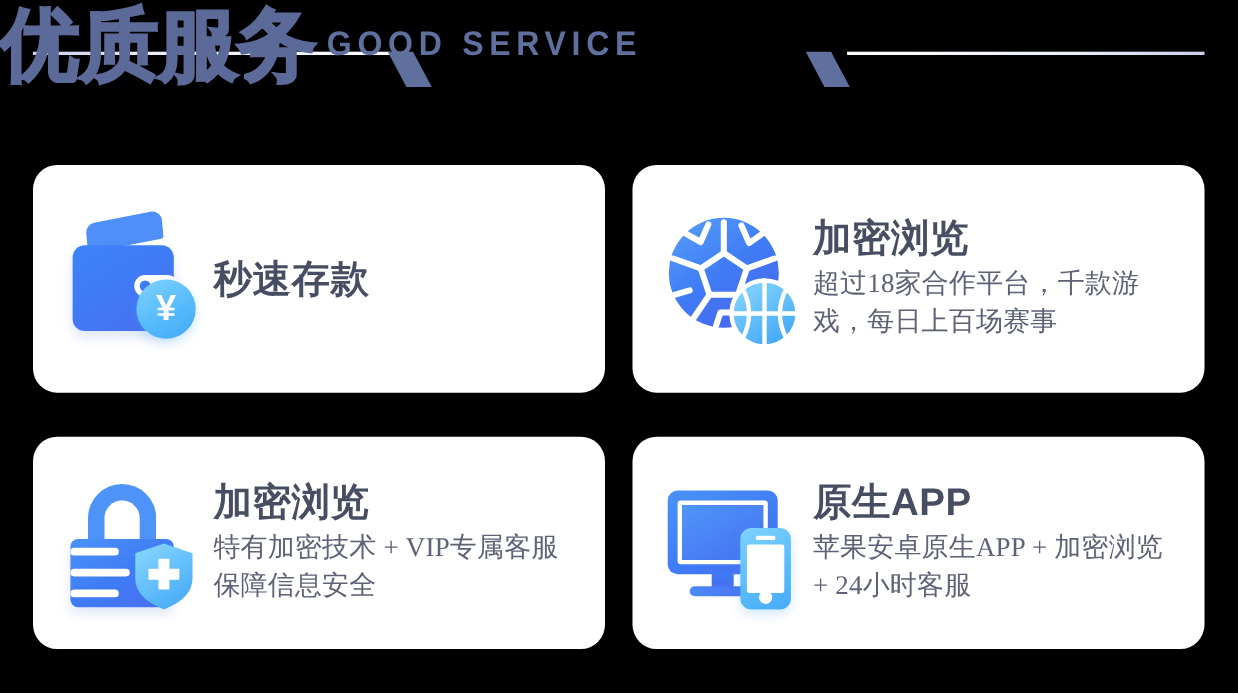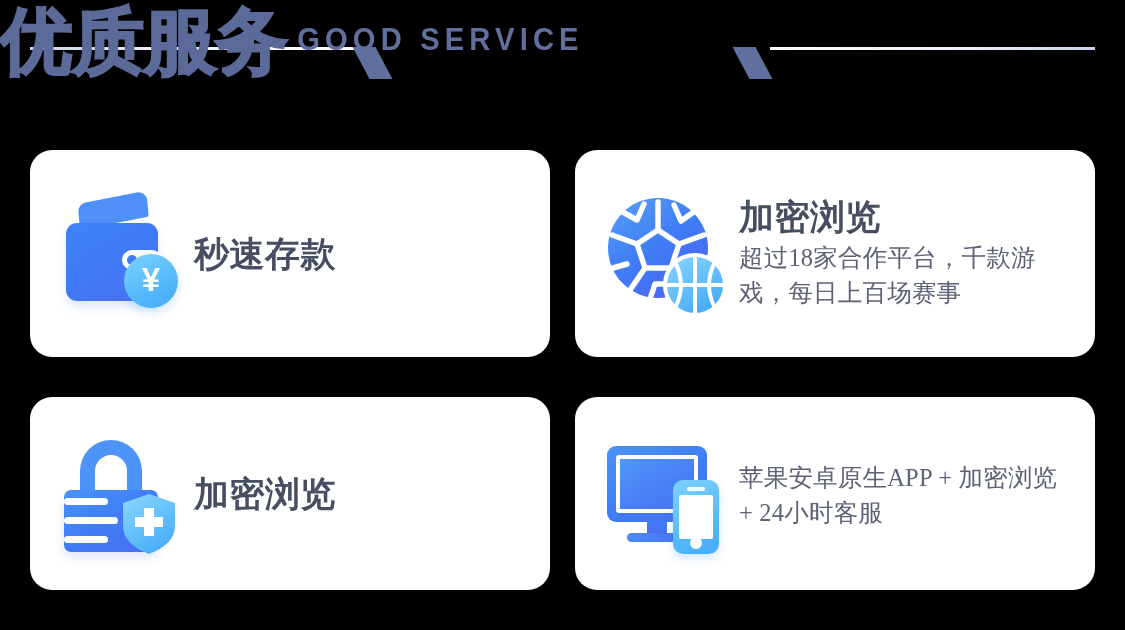--- a/index.html
+++ b/index.html
@@ -291,36 +291,38 @@
               </linearGradient>
             </defs>
             <path d="M29,2 L55,11 L55,34 Q55,52 29,62 Q3,52 3,34 L3,11 Z" fill="url(#shg)"></path>
             <path d="M24,16 h10 v9 h9 v10 h-9 v9 h-10 v-9 h-9 v-10 h9 z" fill="#ffffff"></path>
           </svg>
         </div>
       </div>
     </div>
     <div class="card-text">
       <div class="card-title">加密浏览</div>
+      <div class="card-desc two-line">特有加密技术 + VIP专属客服保障信息安全</div>
     </div>
   </div>
 
   <div class="card">
     <div class="card-icon">
       <div class="ic-dev">
         <div class="monitor">
           <div class="screen"></div>
         </div>
         <div class="neck"></div>
         <div class="base"></div>
         <div class="phone">
           <div class="spk"></div>
           <div class="scr"></div>
           <div class="home"></div>
         </div>
       </div>
     </div>
     <div class="card-text">
+      <div class="card-title">原生APP</div>
       <div class="card-desc two-line">苹果安卓原生APP + 加密浏览 + 24小时客服</div>
     </div>
   </div>
 
 </div>
 
 </body></html>

